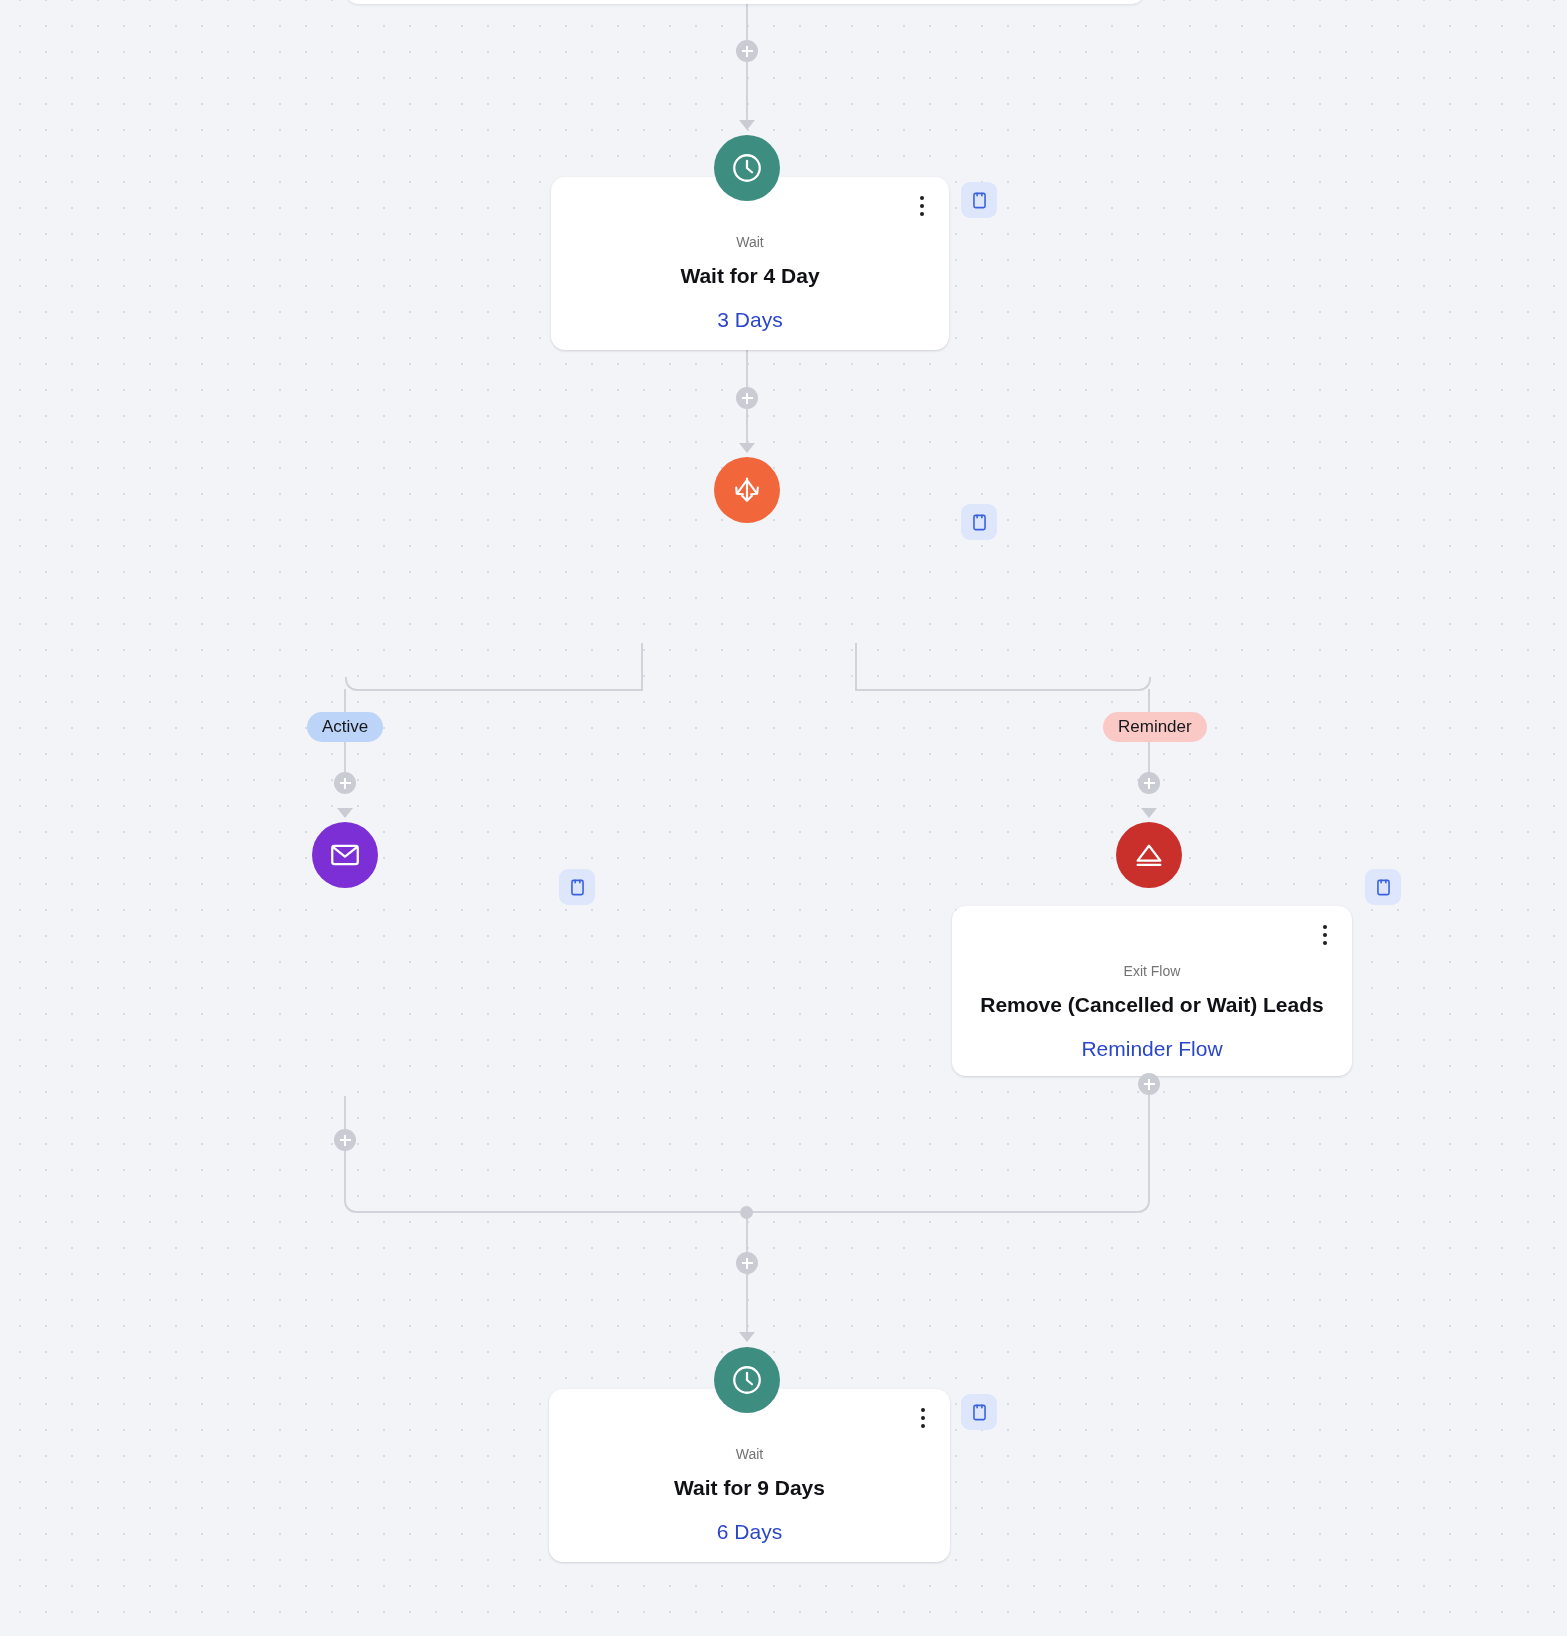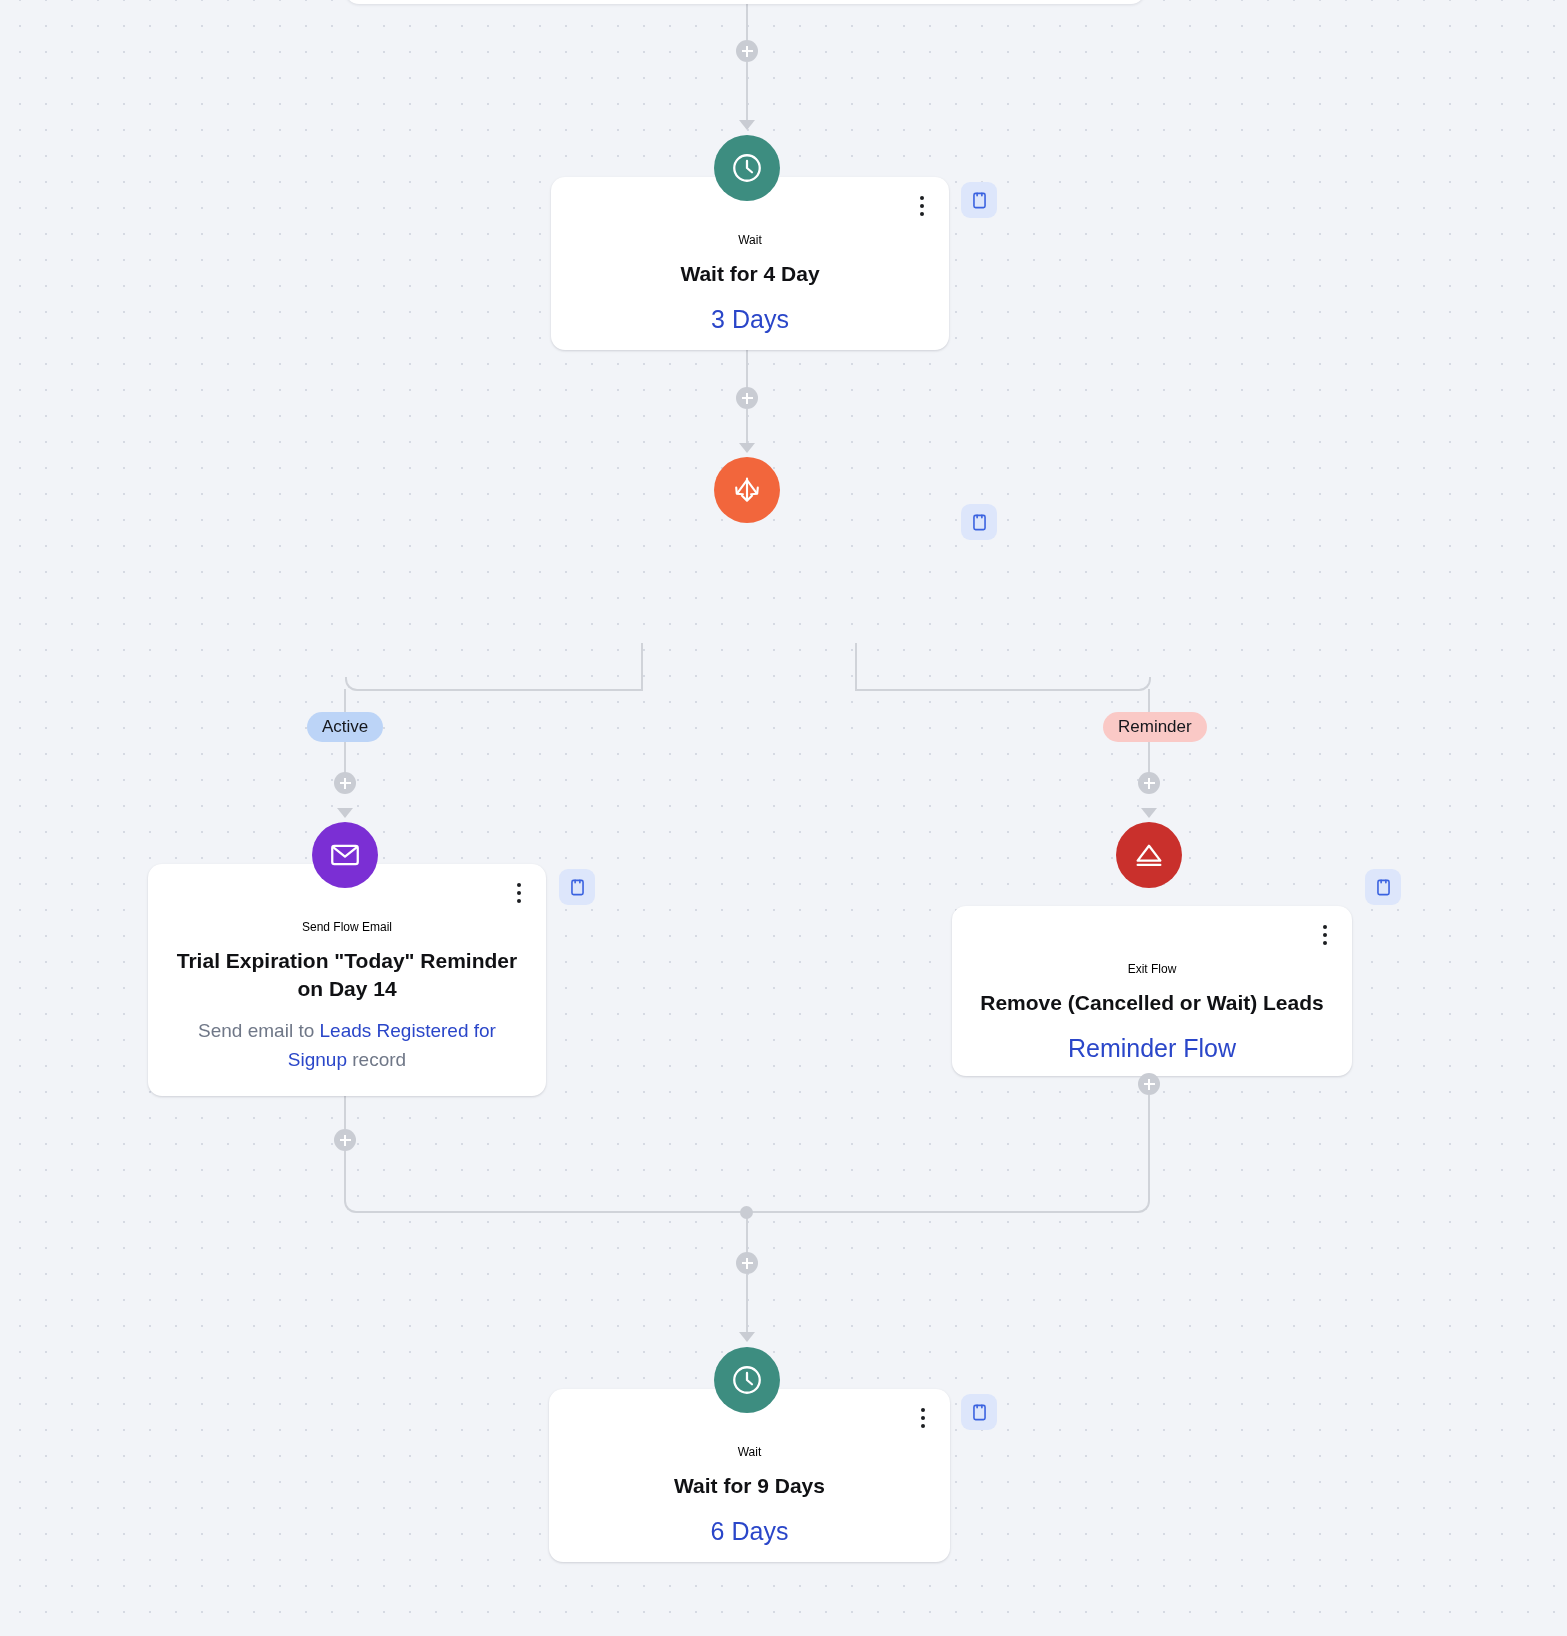--- a/index.html
+++ b/index.html
@@ -97,40 +97,40 @@
   }
   .node-card .kebab i {
     width: 4px; height: 4px; border-radius: 50%;
     background: #1c1e22; display: block;
   }
   .card-body {
     padding: 56px 26px 20px;
     text-align: center;
   }
   .card-type {
-    font-size: 12px;
-    color: #000000;
+    font-size: 14px;
+    color: #737373;
     margin-bottom: 11px;
     line-height: 1.3;
   }
   .card-title {
     font-size: 21px;
     font-weight: bold;
     color: #101114;
     line-height: 1.35;
     margin-bottom: 14px;
   }
   .card-sub {
     font-size: 19px;
     color: #6f7787;
     line-height: 1.5;
   }
   .card-sub .lnk { color: #2a46c9; }
   .card-link {
-    font-size: 25px;
+    font-size: 21px;
     color: #2a46c9;
     line-height: 1.4;
   }
 
   
   .node-icon {
     position: absolute;
     width: 66px; height: 66px;
     border-radius: 50%;
     display: flex; align-items: center; justify-content: center;
@@ -239,34 +239,20 @@
   <div class="branch-pill pill-inactive" style="left:1103px; top:712px;">
     <span>Reminder</span>
   </div>
 
   <div class="plus-btn" style="left:334px; top:772px;"></div>
   <div class="plus-btn" style="left:1138px; top:772px;"></div>
 
   <div class="arrowhead" style="left:337px; top:808px;"></div>
   <div class="arrowhead" style="left:1141px; top:808px;"></div>
 
-  <div class="node-card" style="left:148px; top:864px; width:398px; height:232px;">
-    <div class="kebab">
-      <i></i>
-        <i></i>
-        <i></i>
-    </div>
-    <div class="card-body">
-      <div class="card-type">Send Flow Email</div>
-      <div class="card-title">Trial Expiration "Today" Reminder on Day 14</div>
-      <div class="card-sub">
-        <span>Send email to </span><span class="lnk">Leads Registered for Signup</span><span> record</span>
-      </div>
-    </div>
-  </div>
   <div class="node-icon ic-email" style="left:312px; top:822px;">
     <svg width="34" height="34" viewBox="0 0 24 24" fill="none" stroke="#ffffff" stroke-width="1.6" stroke-linecap="round" stroke-linejoin="round">
       <rect x="3" y="5.5" width="18" height="13" rx="1.5"></rect>
       <polyline points="3.6 6.4 12 13.2 20.4 6.4"></polyline>
     </svg>
   </div>
   <div class="note-badge" style="left:559px; top:869px;">
     <svg width="19" height="19" viewBox="0 0 24 24" fill="none" stroke="#3a62e0" stroke-width="2" stroke-linecap="round" stroke-linejoin="round">
       <rect x="5" y="3" width="14" height="18" rx="2"></rect>
       <line x1="9" y1="3" x2="9" y2="6"></line>

